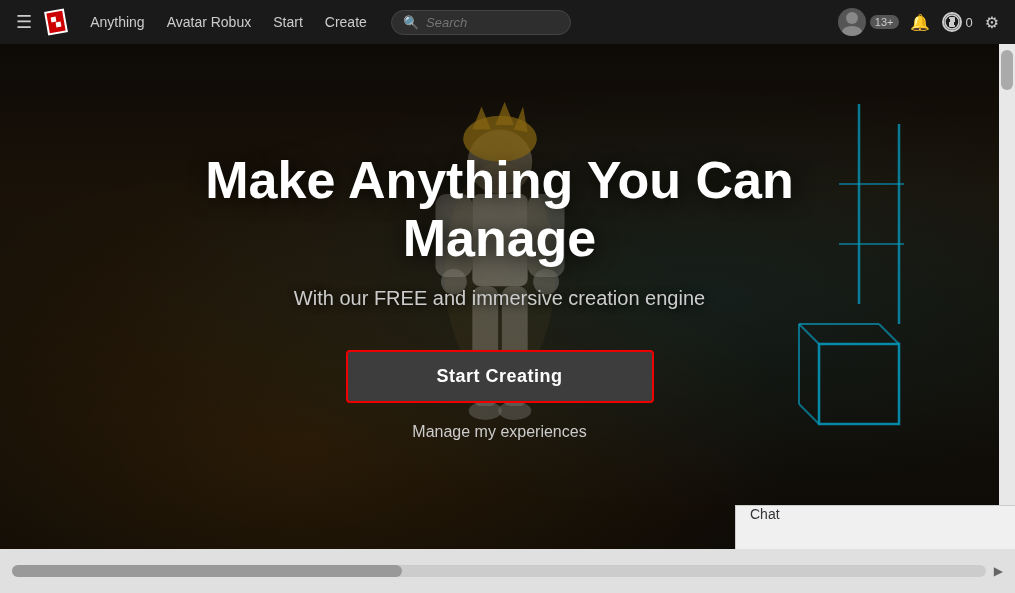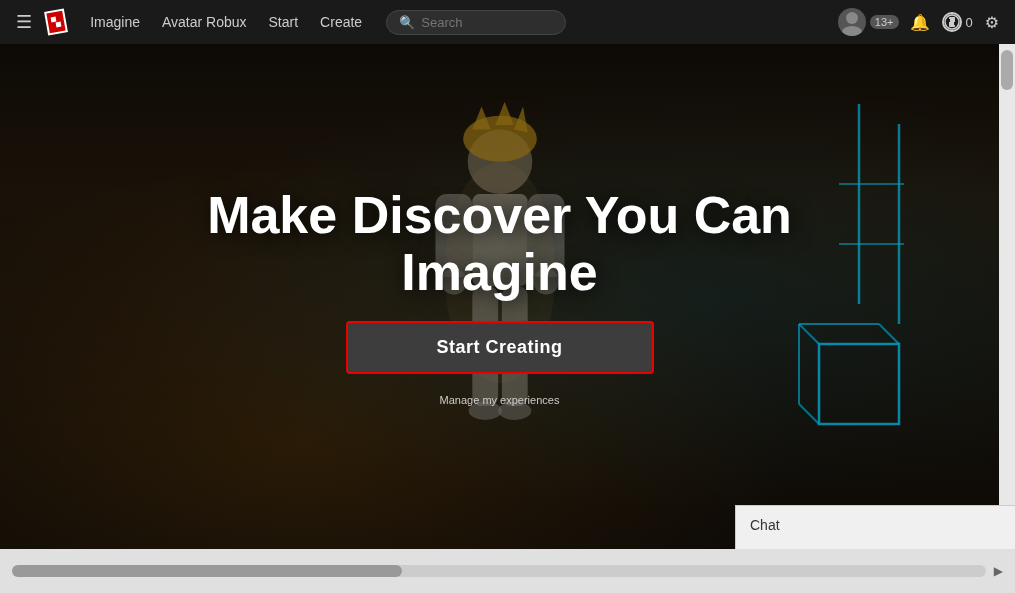--- a/index.html
+++ b/index.html
@@ -52,20 +52,21 @@
       width: 180px;
       gap: 6px;
     }
     #navbar .search-bar input {
       background: transparent;
       border: none;
       outline: none;
       color: #aaa;
       font-size: 13px;
       width: 100%;
+      font-style: italic;
     }
     #navbar .search-icon-nav {
       color: #888;
       font-size: 13px;
     }
     #navbar .right-icons {
       margin-left: auto;
       display: flex;
       align-items: center;
       gap: 8px;
@@ -203,21 +204,21 @@
       font-size: 18px;
       font-weight: 700;
       cursor: pointer;
       letter-spacing: 0.5px;
       display: inline-block;
       margin-bottom: 20px;
       min-width: 308px;
     }
     #manage-link {
       color: #cccccc;
-      font-size: 11px;
+      font-size: 16px;
       cursor: pointer;
       text-decoration: none;
       display: block;
     }
 
     
     #bottom-bar {
       position: absolute;
       bottom: 0;
       left: 0;
@@ -251,22 +252,22 @@
     #chat-panel {
       position: absolute;
       bottom: 44px;
       right: 0;
       width: 280px;
       height: 44px;
       background: #f0f0f0;
       border-top: 1px solid #ccc;
       border-left: 1px solid #ccc;
       display: flex;
-      align-items: flex-end;
-      padding: 16px 14px;
+      align-items: flex-start;
+      padding: 0 14px;
     }
     #chat-panel span {
       font-size: 14px;
       color: #333;
       font-weight: 500;
     }
 
     
     #right-scrollbar {
       position: absolute;
@@ -302,21 +303,21 @@
   <div class="logo roblox-logo">
     <svg width="28" height="28" viewBox="0 0 28 28" fill="none">
       <rect x="4" y="2" width="20" height="24" fill="#fff" transform="rotate(-10 14 14)"></rect>
       <rect x="6" y="4" width="16" height="20" fill="#CC0000" transform="rotate(-10 14 14)"></rect>
       <rect x="9" y="9" width="5" height="5" fill="#fff" transform="rotate(-10 11.5 11.5)"></rect>
       <rect x="14" y="14" width="5" height="5" fill="#fff" transform="rotate(-10 16.5 16.5)"></rect>
     </svg>
   </div>
 
   <div class="nav-links">
-    <a class="nav-link">Imagine</a>
+    <a class="nav-link">Anything</a>
     <a class="nav-link">Avatar Robux</a>
     <a class="nav-link">Start</a>
     <a class="nav-link">Create</a>
   </div>
 
   <div class="search-bar">
     <span class="search-icon-nav">🔍</span>
     <input type="text" placeholder="Search" style="">
   </div>
 
@@ -385,21 +386,22 @@
     <line x1="160" y1="240" x2="140" y2="220" stroke="#00ccff" stroke-width="2" opacity="0.7"></line>
     <line x1="80" y1="320" x2="60" y2="300" stroke="#00ccff" stroke-width="2" opacity="0.7"></line>
     <line x1="60" y1="220" x2="140" y2="220" stroke="#00ccff" stroke-width="2" opacity="0.7"></line>
     <line x1="60" y1="220" x2="60" y2="300" stroke="#00ccff" stroke-width="2" opacity="0.7"></line>
 
     <line x1="100" y1="80" x2="165" y2="80" stroke="#00ccff" stroke-width="2" opacity="0.6"></line>
     <line x1="100" y1="140" x2="165" y2="140" stroke="#00ccff" stroke-width="2" opacity="0.6"></line>
   </svg>
 
   <div id="hero-content">
-    <h1 id="hero-title">Make Discover You Can Imagine</h1>
+    <h1 id="hero-title">Make Anything You Can Manage</h1>
+    <p id="hero-subtitle">With our FREE and immersive creation engine</p>
     <button id="start-creating-btn">Start Creating</button>
     <a id="manage-link">Manage my experiences</a>
   </div>
 </section>
 
 <div id="right-scrollbar">
   <div id="scroll-thumb-v"></div>
 </div>
 
 <div id="chat-panel">

